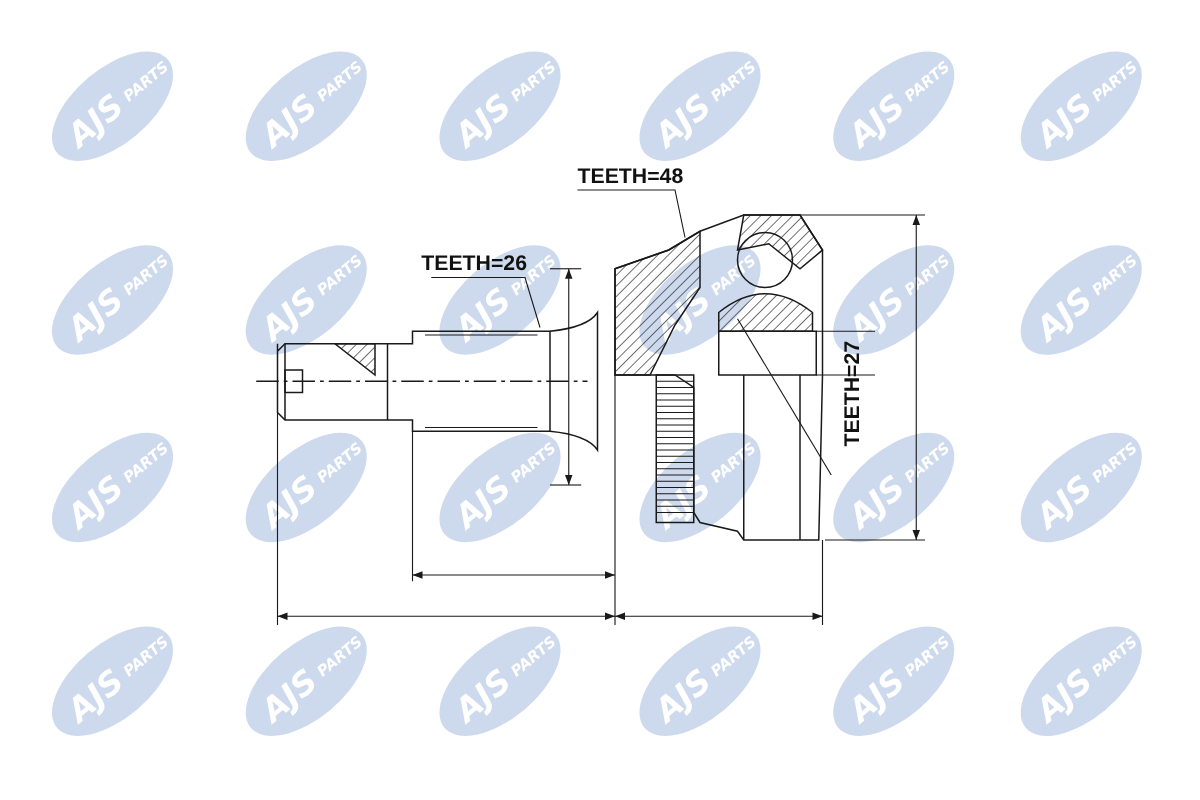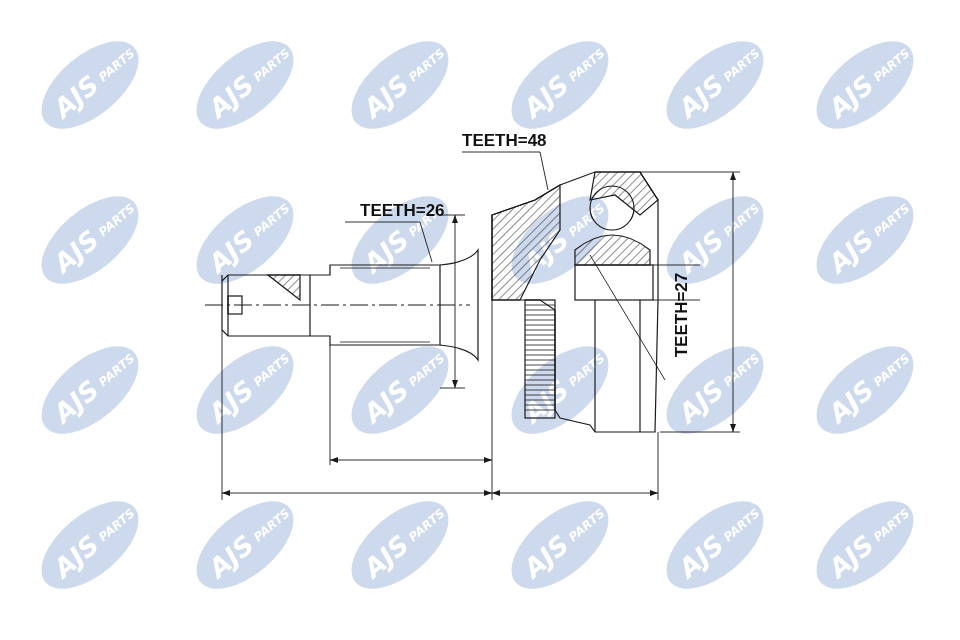--- a/index.html
+++ b/index.html
@@ -148,14 +148,14 @@
     <polygon points="492,493 500,490 500,496"></polygon>
     <polygon points="658,493 650,490 650,496"></polygon>
     <polygon points="733,172 730,180 736,180"></polygon>
     <polygon points="733,432 730,424 736,424"></polygon>
     <polygon points="455,215 452,223 458,223"></polygon>
     <polygon points="455,388 452,380 458,380"></polygon>
   </g>
 </svg>
 
 <div class="overlay-text" style="left:462px; top:131px;text-align:right;">TEETH=48</div>
-<div class="overlay-text" style="left:360px; top:201px;">TEETH=26</div>
+<div class="overlay-text" style="left:337px; top:201px;">TEETH=26</div>
 <div class="overlay-text" style="left:640px; top:305px; transform:rotate(-90deg); transform-origin:center;">TEETH=27</div>
 
 </body></html>

